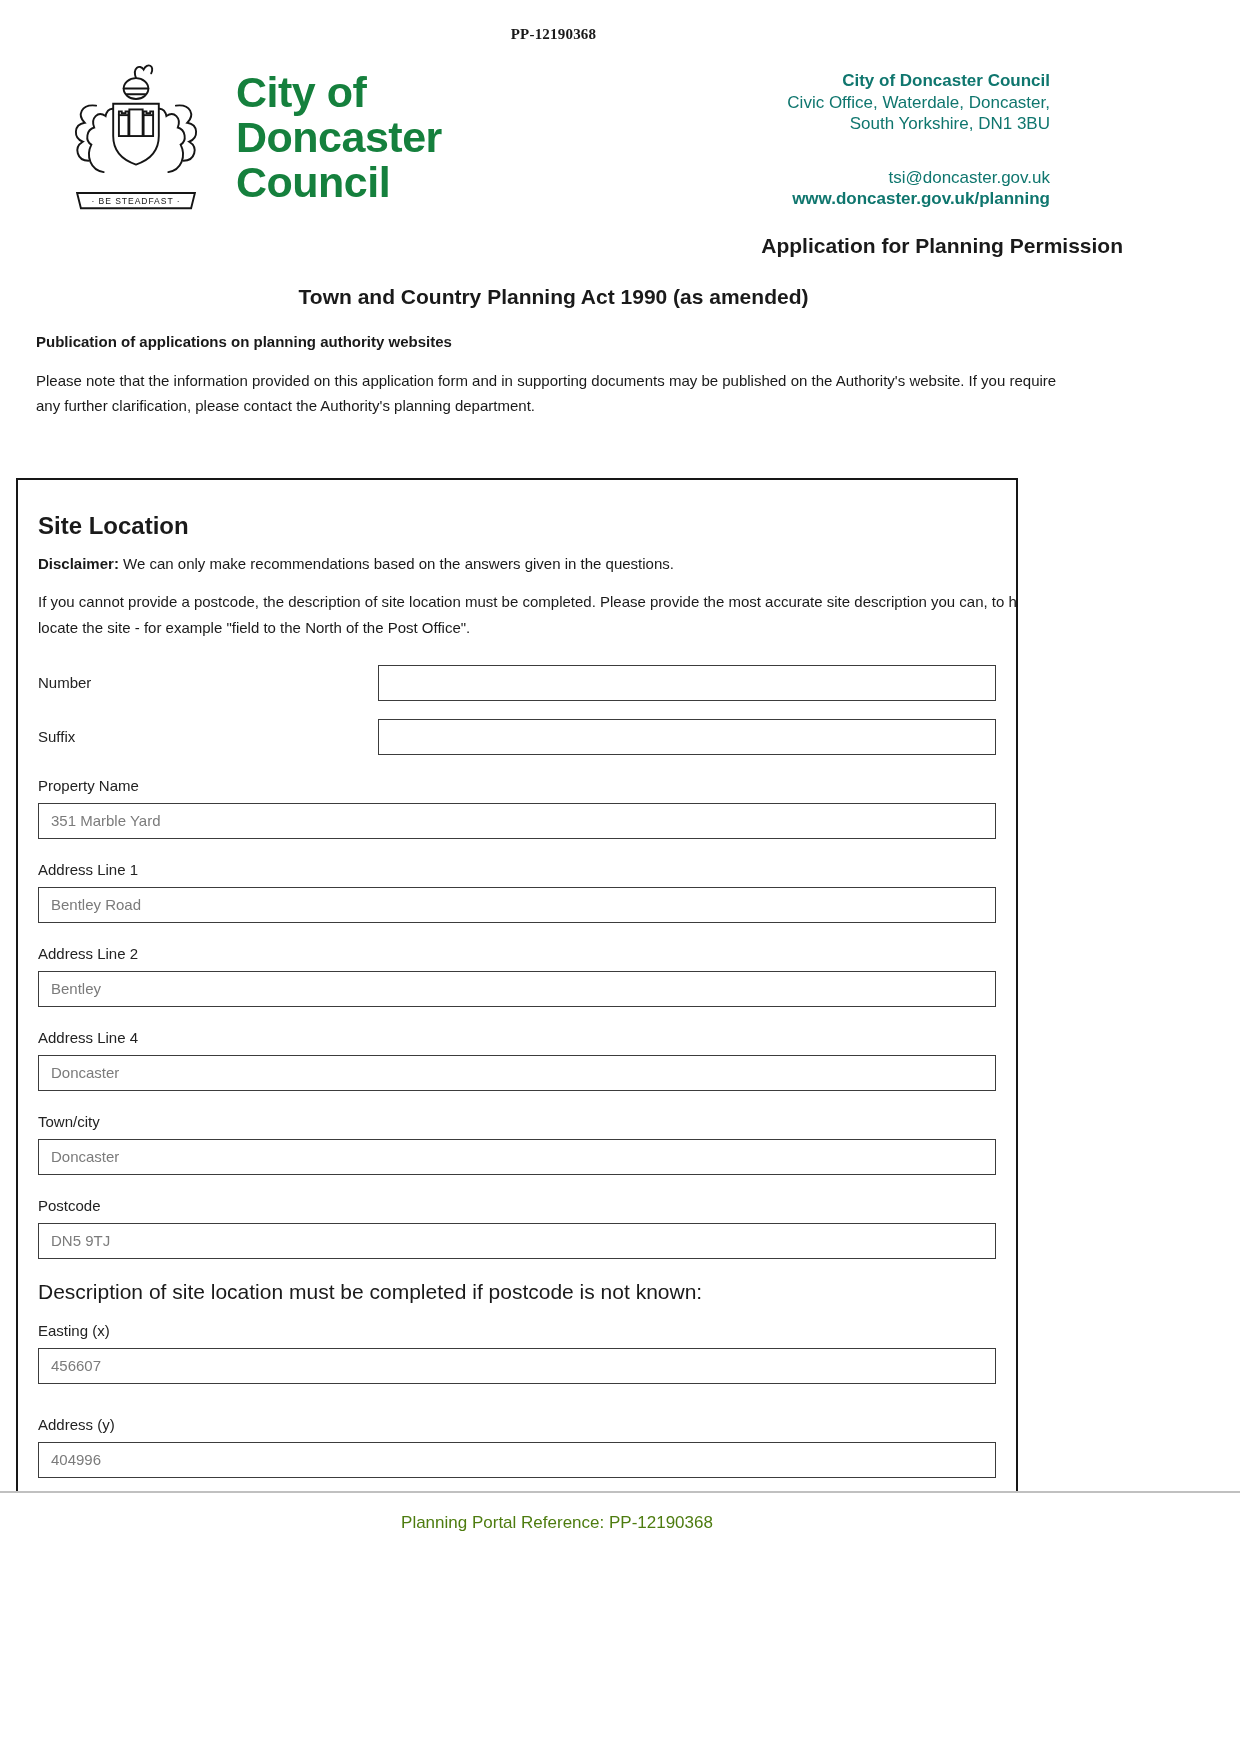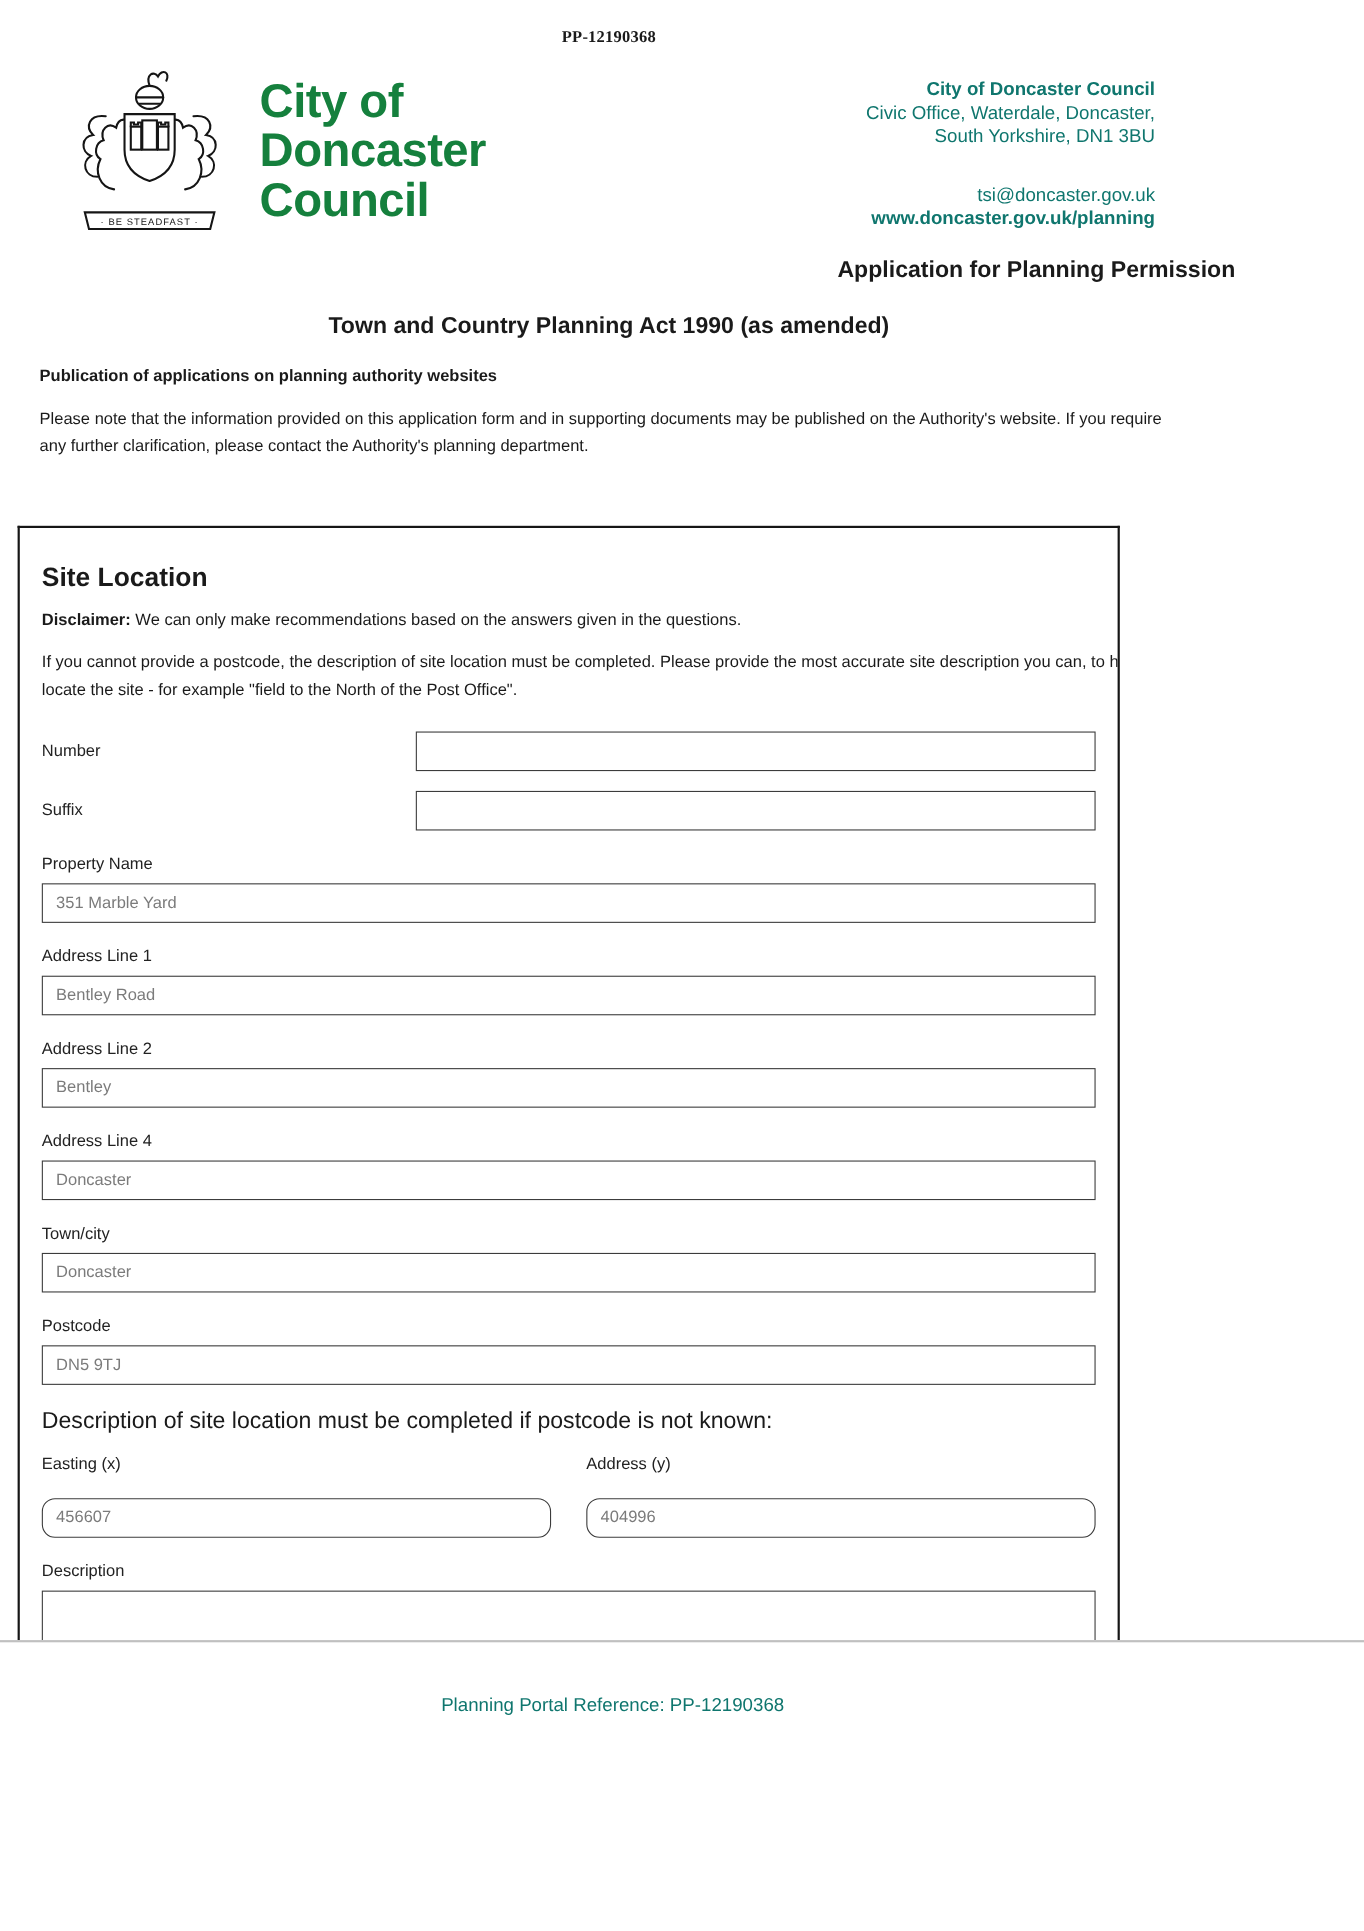--- a/index.html
+++ b/index.html
@@ -60,26 +60,26 @@
   .row-inline { display: flex; align-items: center; margin-top: 24px; }
   .row-inline.tight { margin-top: 18px; }
   .row-inline .field-label { flex: 0 0 340px; }
   .row-inline .field-input { flex: 1 1 auto; width: auto; }
 
   .stack { margin-top: 22px; }
   .stack .field-input, .stack .field-textarea { margin-top: 9px; }
 
   .desc-heading { margin-top: 21px; font-size: 21px; color: #1a1a1a; }
 
-  .coord-row { display: flex; gap: 32px; margin-top: 18px; }
+  .coord-row { display: flex; gap: 32px; margin-top: 18px; flex-direction: column; }
   .coord-col { flex: 1 1 0; }
-  .coord-col .field-input { margin-top: 23px; border-radius: 12px; }
+  .coord-col .field-input { margin-top: 9px; }
 
   .page-divider { top: 1491px; left: 0; width: 1240px; height: 2px; background: #c0c0c0; }
-  .footer-ref { top: 1513px; left: 0; width: 1114px; text-align: center; font-size: 17px; color: #0f766e; margin-top: 27px; }
+  .footer-ref { top: 1513px; left: 0; width: 1114px; text-align: center; font-size: 17px; color: #4d7c0f; }
 </style>
 </head>
 <body>
 
 <div class="abs top-ref">PP-12190368</div>
 
 <div class="abs header-row">
   <div class="logo-block">
     <svg class="crest" width="152" height="162" viewBox="0 0 160 170" aria-hidden="true">
       <g fill="none" stroke="#151515" stroke-width="2" stroke-linecap="round">

